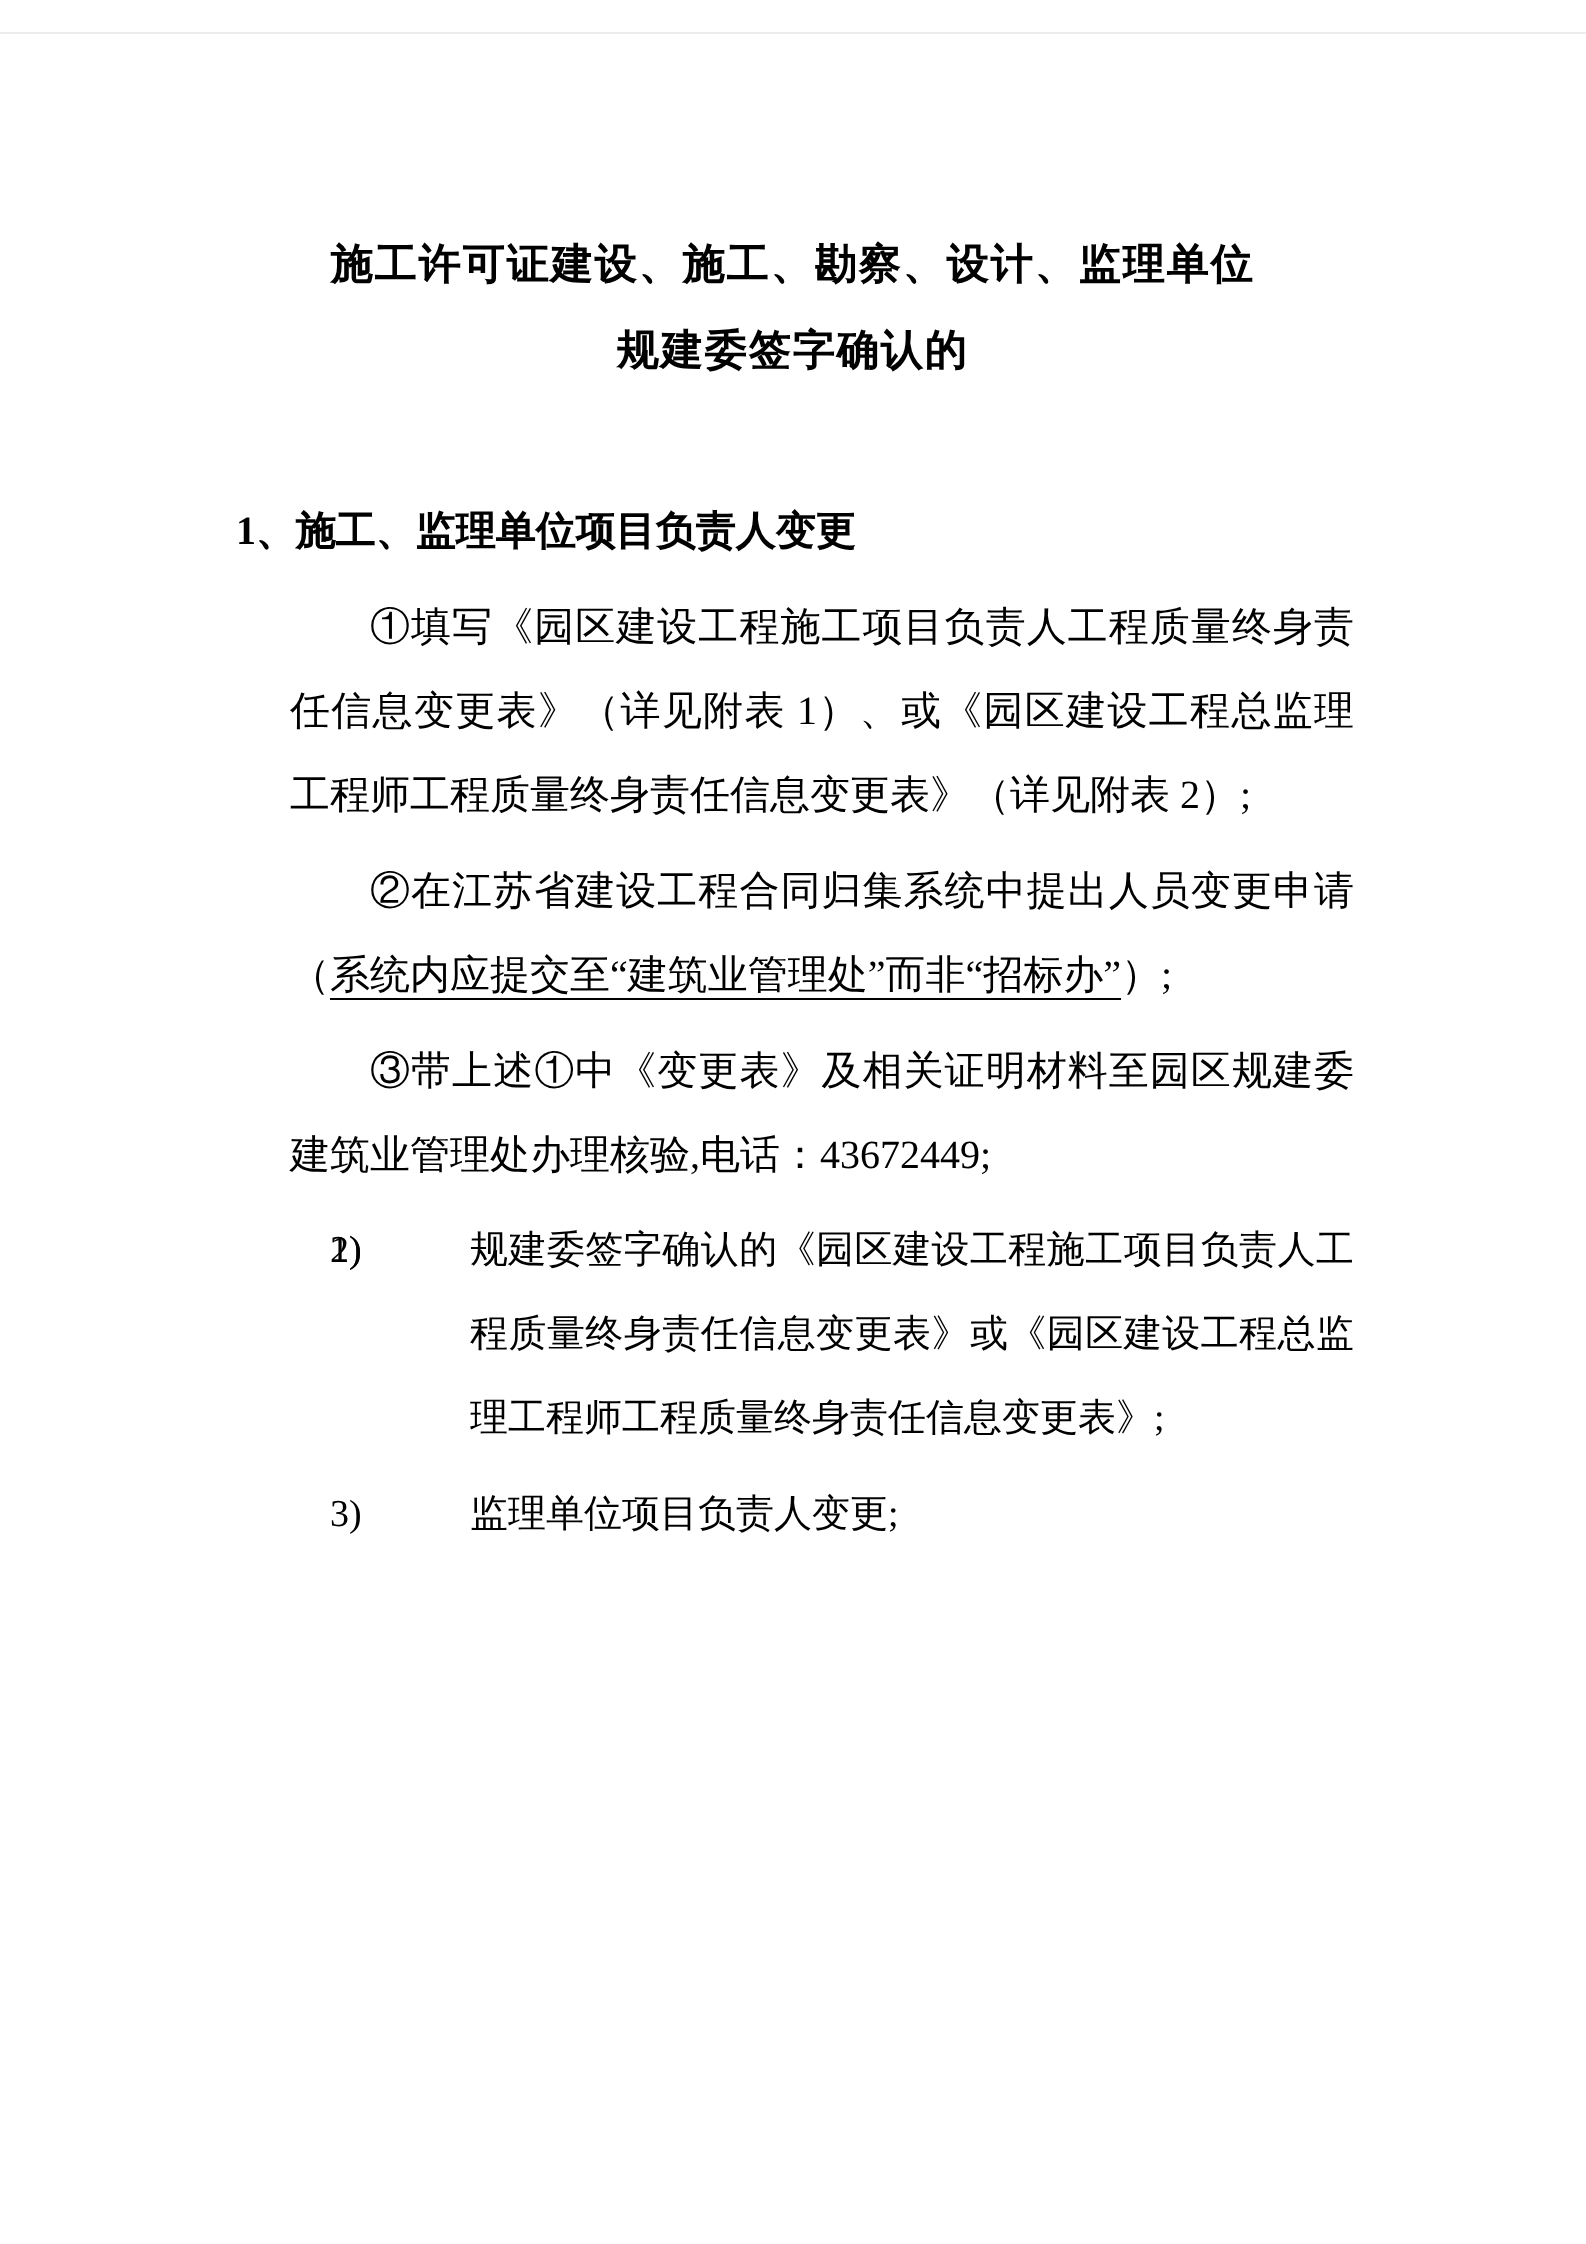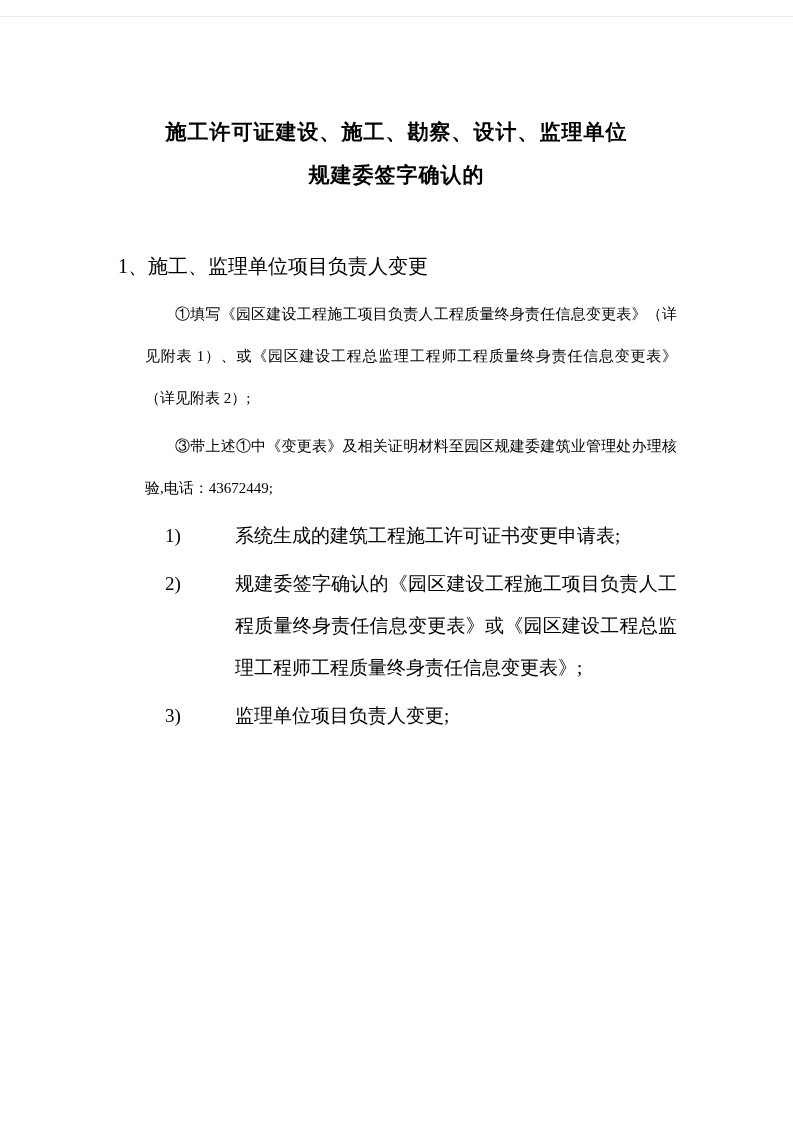--- a/index.html
+++ b/index.html
@@ -27,26 +27,26 @@
     line-height: 43px;
     letter-spacing: 1px;
   }
   .content {
     margin-left: 145px;
     margin-right: 116px;
   }
   .section-heading {
     margin: 48px 0 6px -27px;
     font-size: 20px;
-    font-weight: normal;
+    font-weight: bold;
     line-height: 42px;
   }
   .para {
     margin: 0 0 6px 0;
-    font-size: 15px;
+    font-size: 20px;
     line-height: 42px;
     text-align: justify;
     text-indent: 2em;
   }
   .list-item {
     position: relative;
     padding-left: 90px;
     margin: 0 0 6px 0;
     font-size: 19px;
     line-height: 42px;
@@ -72,28 +72,28 @@
     <div>施工许可证建设、施工、勘察、设计、监理单位</div>
     <div>规建委签字确认的</div>
   </div>
 
   <div class="content">
 
     <div class="section-heading">1、施工、监理单位项目负责人变更</div>
 
     <p class="para">①填写《园区建设工程施工项目负责人工程质量终身责任信息变更表》（详见附表 1）、或《园区建设工程总监理工程师工程质量终身责任信息变更表》（详见附表 2）;</p>
 
+    <p class="para"><span>②在江苏省建设工程合同归集系统中提出人员变更申请（</span><span class="u">系统内应提交至“建筑业管理处”而非“招标办”</span><span>）;</span></p>
 
     <p class="para">③带上述①中《变更表》及相关证明材料至园区规建委建筑业管理处办理核验,电话：43672449;</p>
 
 
     <div>
       <div class="list-item">
         <span class="list-marker">1)</span>
-        <span>系统生成的建筑工程施工许可证书变更申请表;</span>
       </div>
       <div class="list-item">
         <span class="list-marker">2)</span>
         <span>规建委签字确认的《园区建设工程施工项目负责人工程质量终身责任信息变更表》或《园区建设工程总监理工程师工程质量终身责任信息变更表》;</span>
       </div>
       <div class="list-item">
         <span class="list-marker">3)</span>
         <span>监理单位项目负责人变更;</span>
       </div>
     </div>

